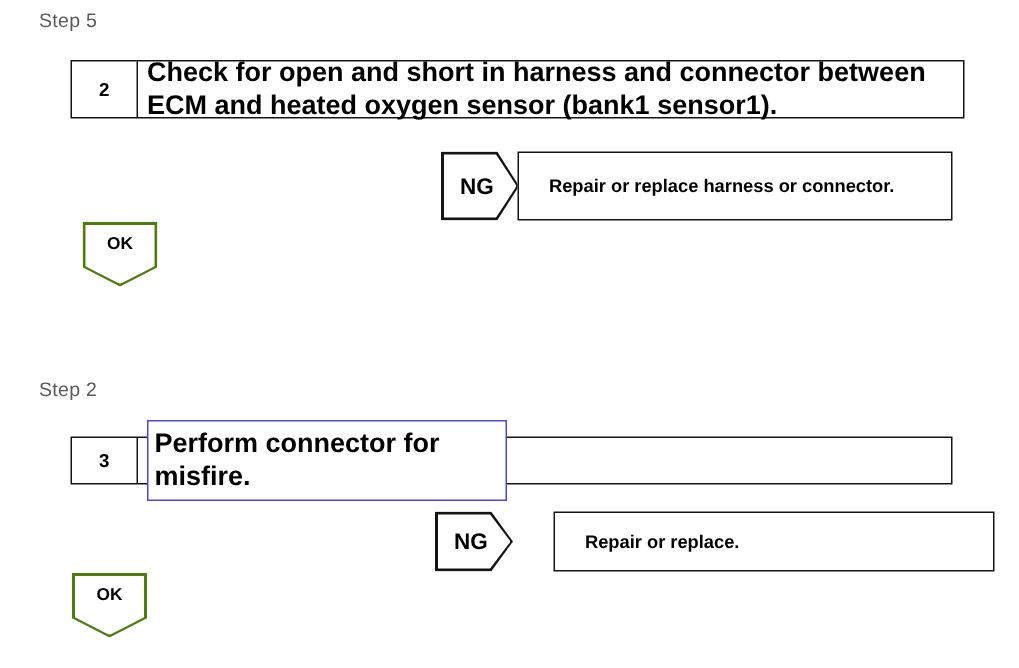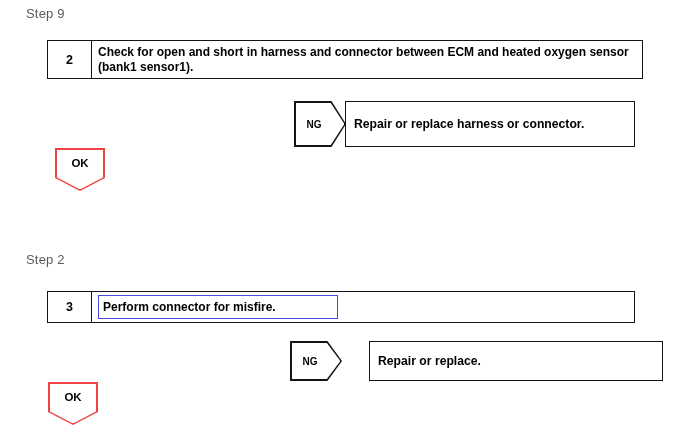--- a/index.html
+++ b/index.html
@@ -60,21 +60,21 @@
   .step-text {
     box-sizing: border-box;
     flex: 1 1 auto;
     display: flex;
     align-items: center;
     padding: 0 0 0 6px;
     position: relative;
   }
   .step-text-inner {
     font-family: "Liberation Sans", sans-serif;
-    font-size: 12px;
+    font-size: 18px;
     font-weight: bold;
     color: #000000;
     line-height: 1.22;
   }
   
   .step-text.selected .step-text-inner {
     box-sizing: border-box;
     border: 1.2px solid #4a4ad6;
     padding: 4px 6px 4px 4px;
     width: 240px;
@@ -89,21 +89,21 @@
   .ng-tag {
     position: absolute;
     left: 0;
     top: 0;
     display: flex;
     align-items: center;
     justify-content: flex-start;
     padding-left: 12px;
     box-sizing: border-box;
     font-family: "Liberation Sans", sans-serif;
-    font-size: 10px;
+    font-size: 15px;
     font-weight: bold;
     color: #000000;
     background: #141414;
     -webkit-clip-path: polygon(0 0, 72% 0, 100% 50%, 72% 100%, 0 100%);
     clip-path: polygon(0 0, 72% 0, 100% 50%, 72% 100%, 0 100%);
   }
   .ng-tag-inner {
     position: absolute;
     left: 1.6px;
     top: 1.6px;
@@ -117,39 +117,39 @@
     padding-left: 11px;
     box-sizing: border-box;
   }
   .ng-box {
     position: absolute;
     box-sizing: border-box;
     border: 1.6px solid #141414;
     background: #ffffff;
     display: flex;
     align-items: center;
-    padding-left: 8px;
+    padding-left: 20px;
     font-family: "Liberation Sans", sans-serif;
     font-size: 12.2px;
     font-weight: bold;
     color: #000000;
   }
 
   #ng2-group { left: 294px; top: 101px; width: 341px; height: 46px; }
   #ng2-tag  { width: 52px; height: 46px; }
   #ng2-box  { left: 51px; top: 0; width: 290px; height: 46px; }
 
   #ng3-group { left: 290px; top: 341px; width: 345px; height: 40px; }
   #ng3-tag  { width: 52px; height: 40px; }
   #ng3-box  { left: 51px; top: 0; width: 294px; height: 40px; margin-left: 28px; }
 
   
   .ok-tag {
     position: absolute;
-    background: #ef4444;
+    background: #4d7c0f;
     -webkit-clip-path: polygon(0 0, 100% 0, 100% 70%, 50% 100%, 0 70%);
     clip-path: polygon(0 0, 100% 0, 100% 70%, 50% 100%, 0 70%);
     text-align: center;
   }
   .ok-tag-inner {
     position: absolute;
     left: 1.6px;
     top: 1.6px;
     right: 1.6px;
     bottom: 1.6px;
@@ -173,21 +173,21 @@
   }
 
   #ok2-tag { left: 55px; top: 148px; width: 50px; height: 43px; }
   #ok3-tag { left: 48px; top: 382px; width: 50px; height: 43px; }
 </style>
 </head>
 <body>
 
 <div class="canvas">
 
-  <div class="step-label" id="step2-label">Step 9</div>
+  <div class="step-label" id="step2-label">Step 5</div>
 
   <div class="step-row" id="step2-row">
     <div class="step-num">2</div>
     <div class="step-text">
       <span class="step-text-inner">Check for open and short in harness and connector between ECM and heated oxygen sensor (bank1 sensor1).</span>
     </div>
   </div>
 
   <div class="ng-group" id="ng2-group">
     <div class="ng-tag" id="ng2-tag">

